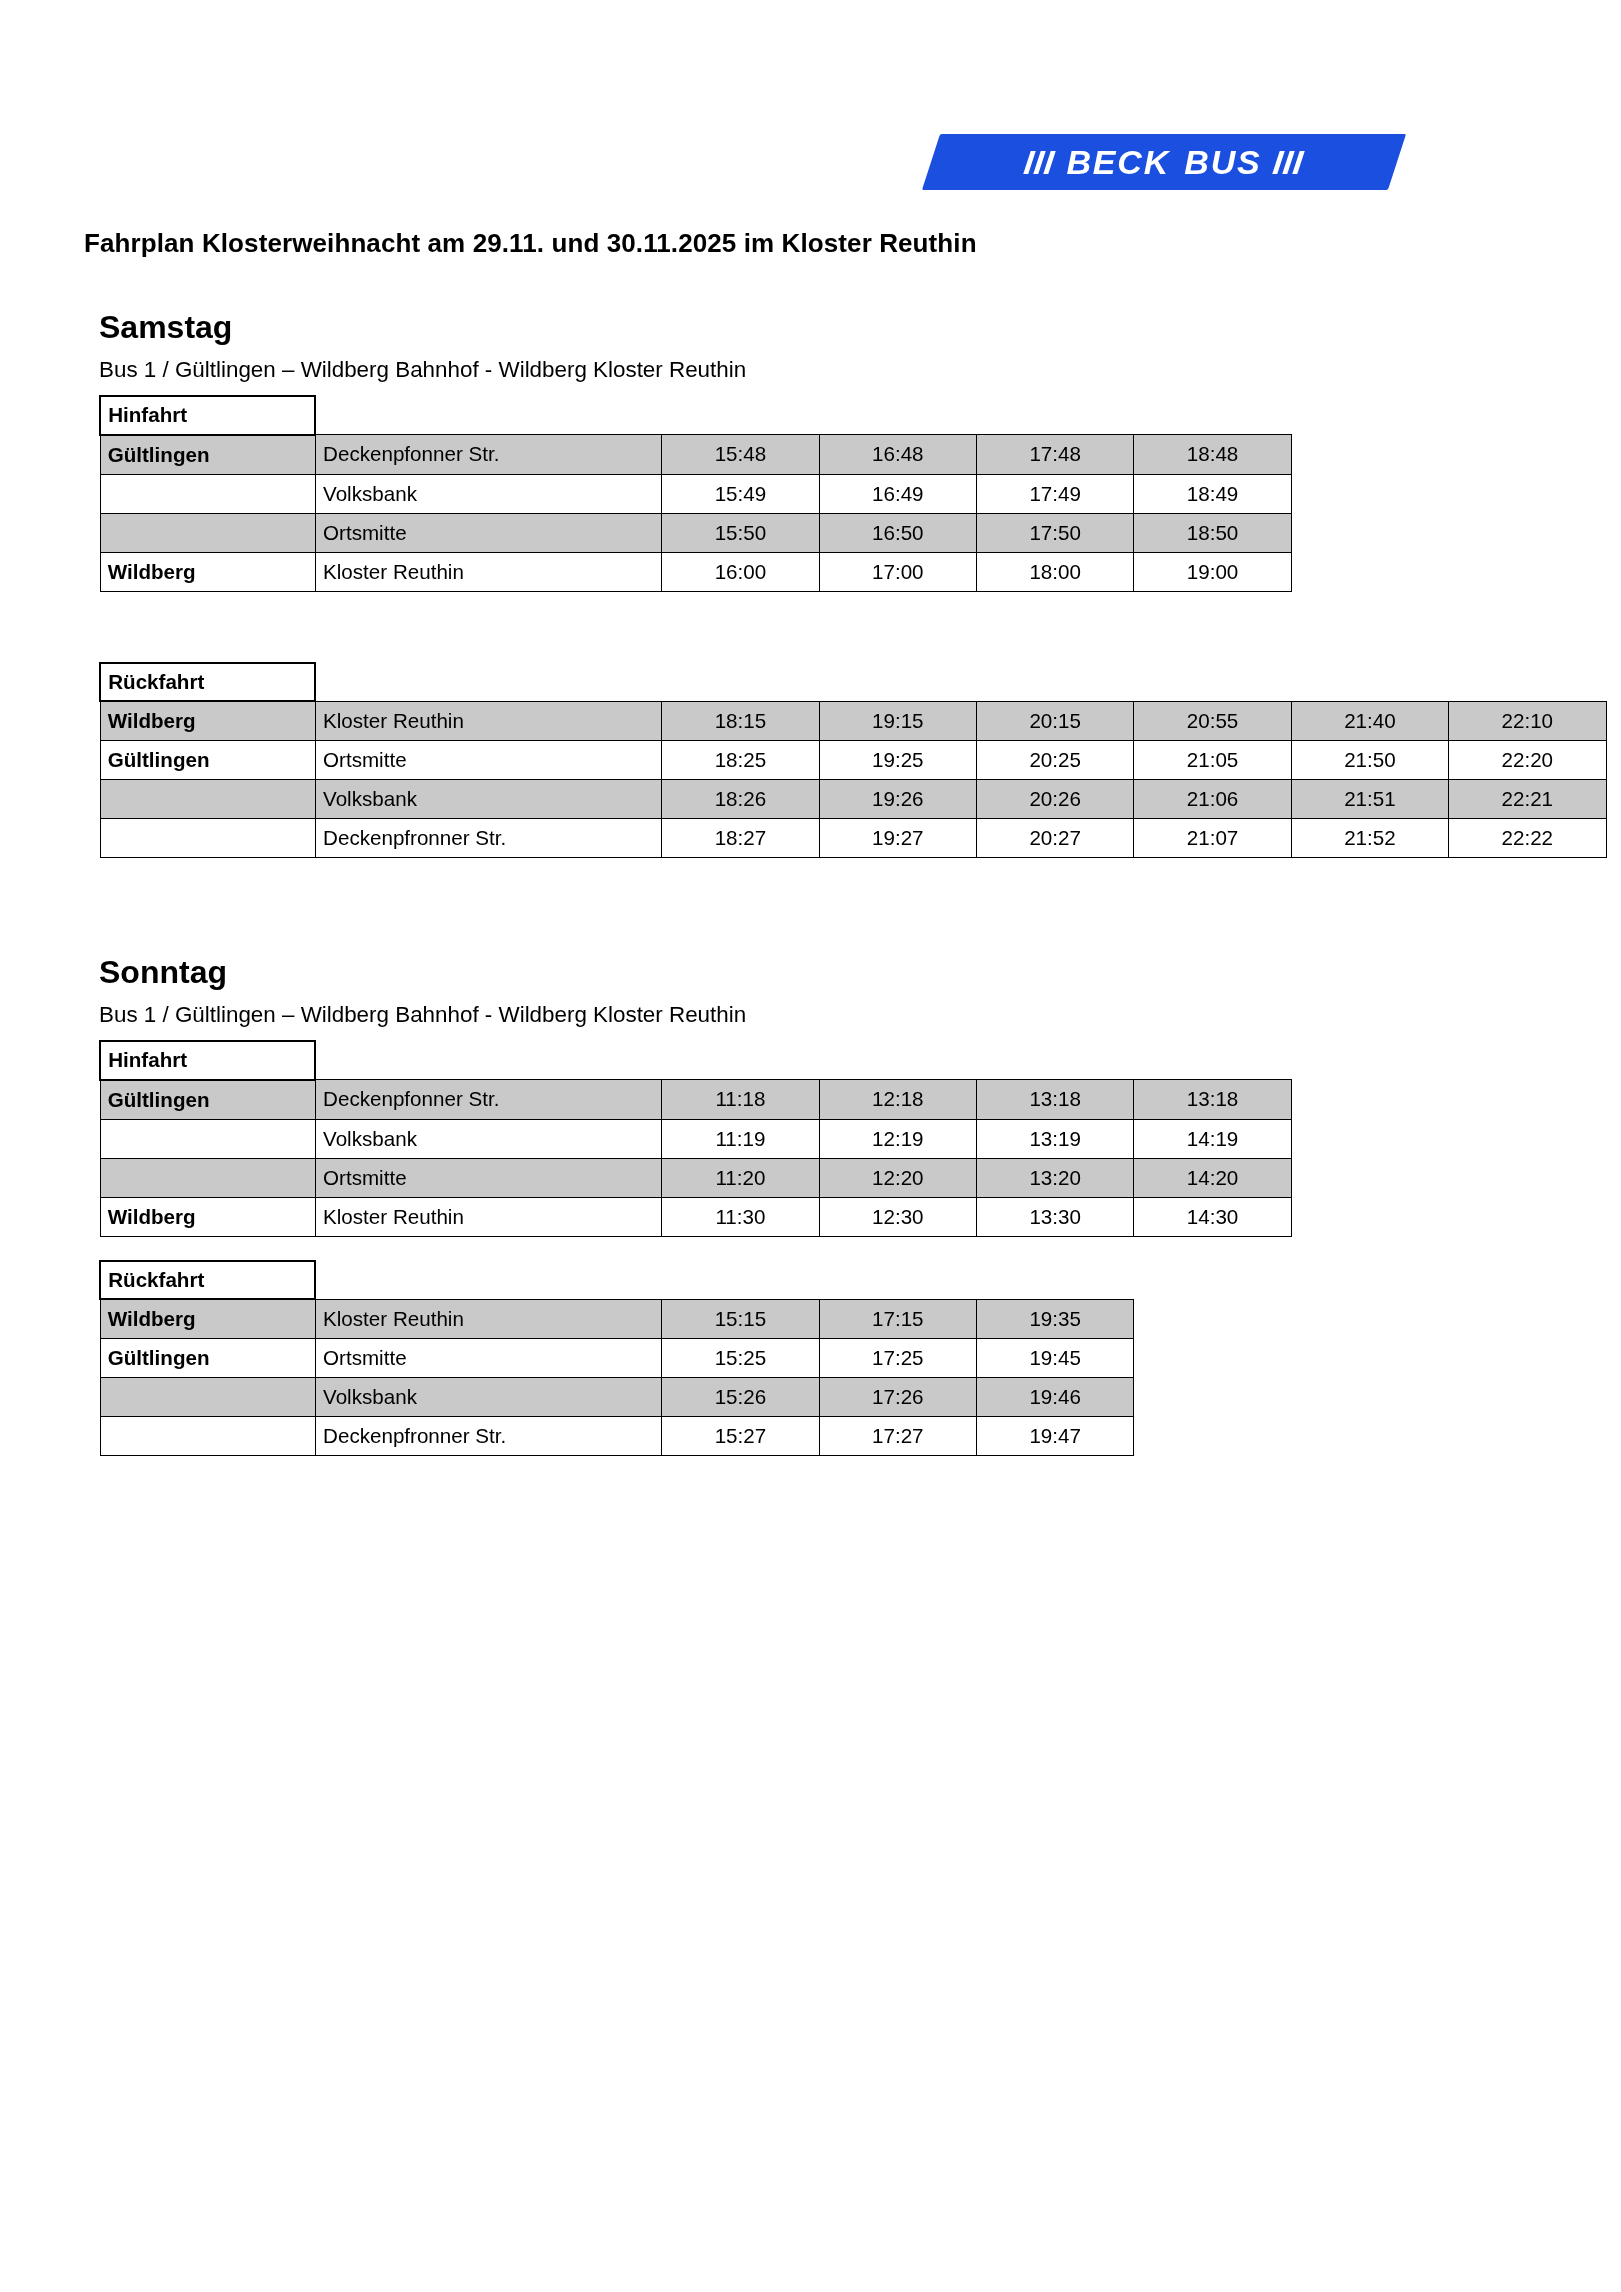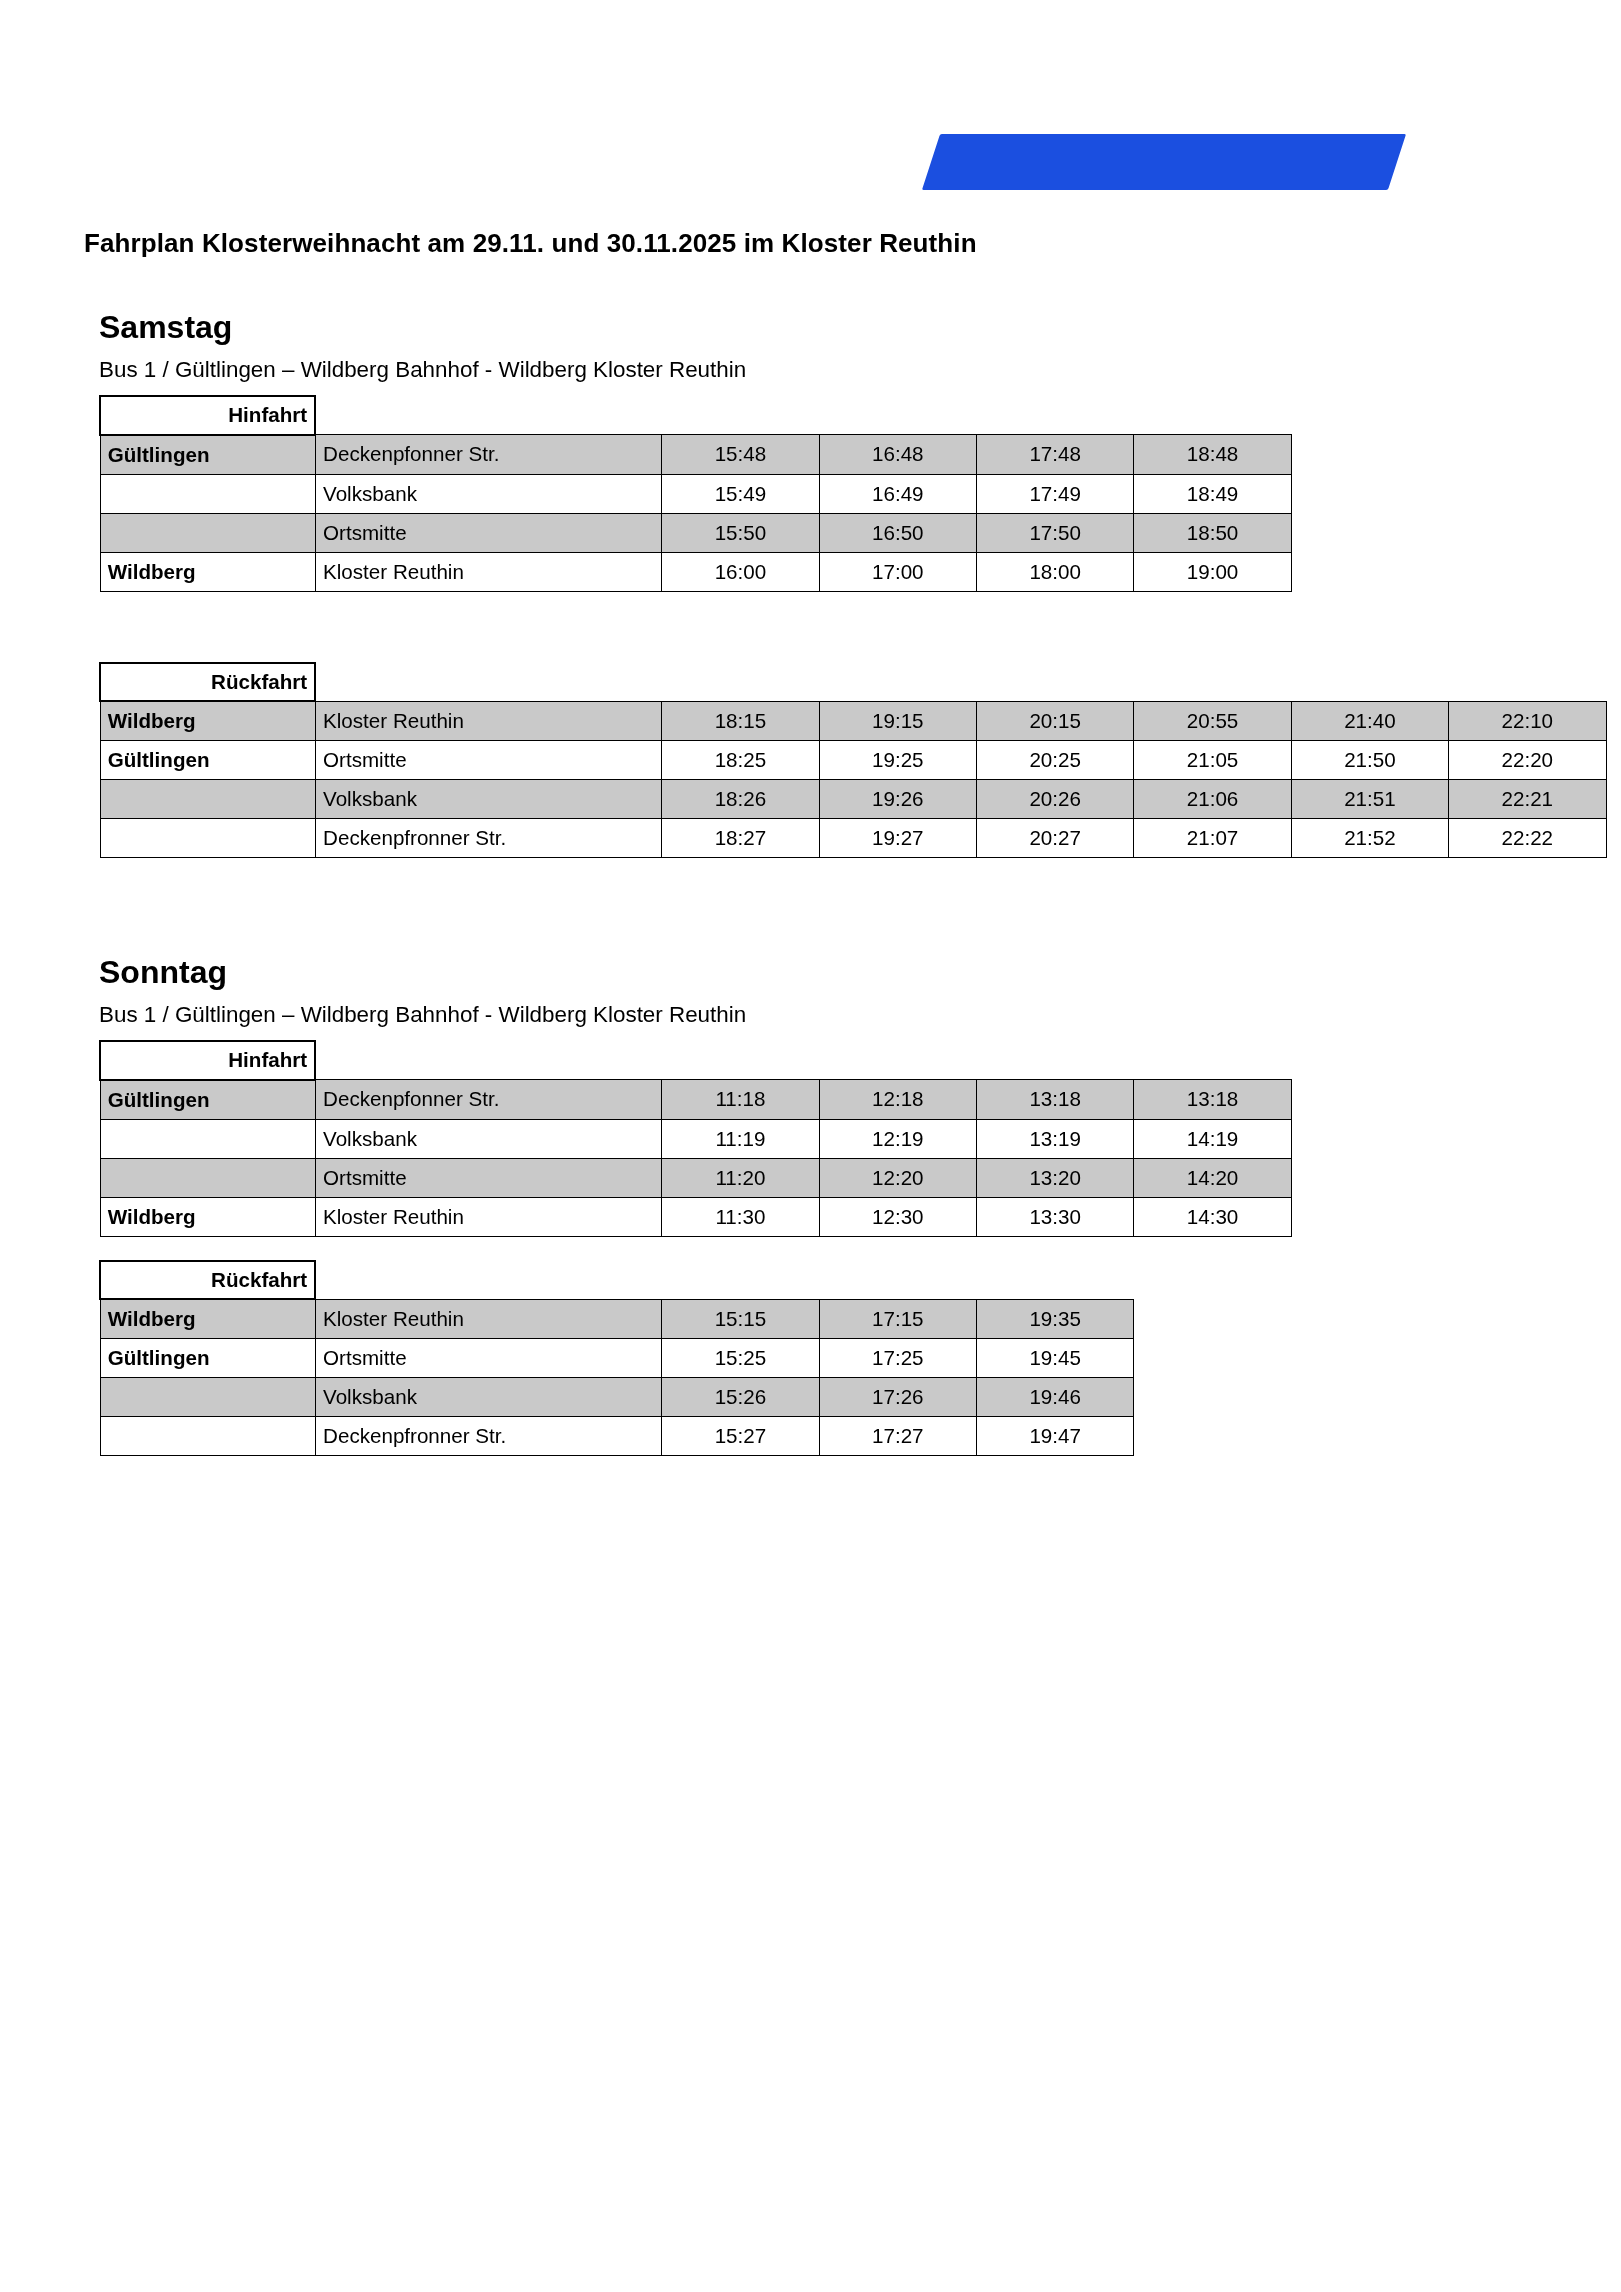--- a/index.html
+++ b/index.html
@@ -45,21 +45,20 @@
   .logo-text {
     position: absolute;
     top: 0;
     left: 0;
     width: 466px;
     height: 56px;
     display: flex;
     align-items: center;
     justify-content: center;
     gap: 14.3px;
-    margin-top: 42px;
   }
   .logo-word {
     font-family: "Liberation Sans", sans-serif;
     font-weight: bold;
     font-style: italic;
     font-size: 34px;
     letter-spacing: 1.8px;
     color: #ffffff;
   }
   .logo-bars {
@@ -118,21 +117,20 @@
   }
   .c-place  { width: 199px; }
   .c-stop   { width: 331px; }
   .c-time   { width: 142px; text-align: center; }
   .shaded   { background: #c9c9c9; }
   .bold     { font-weight: bold; }
   .dir-label-cell {
     font-weight: bold;
     background: #ffffff;
     border: 2.7px solid #000000 !important;
-    text-align: right;
   }
   .blank-cell {
     border: none !important;
     background: transparent;
   }
   .dir-row td.dir-label-cell { height: 34px; }
 
   .gap-sm { height: 23px; }
   .gap-md { height: 70px; }
 </style>

